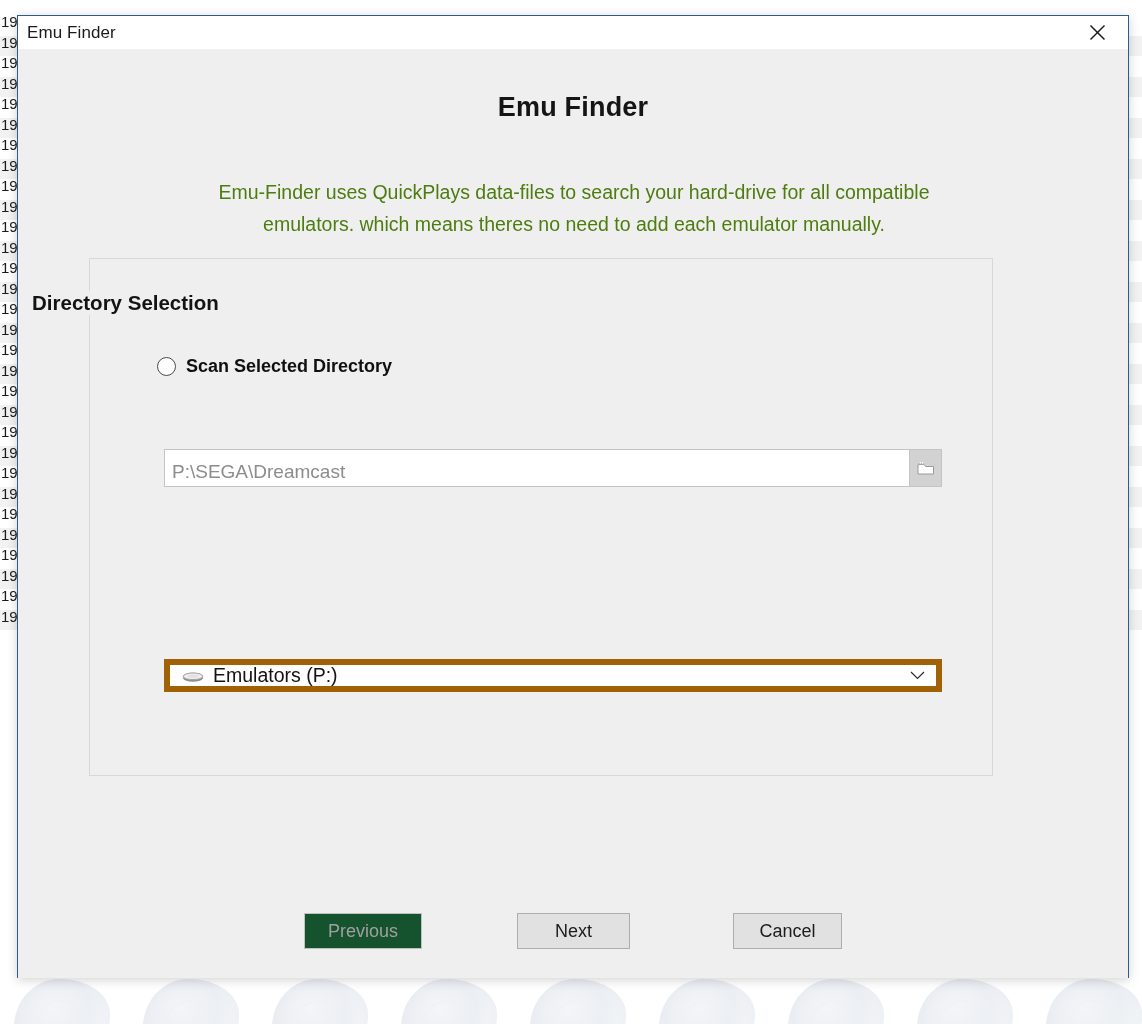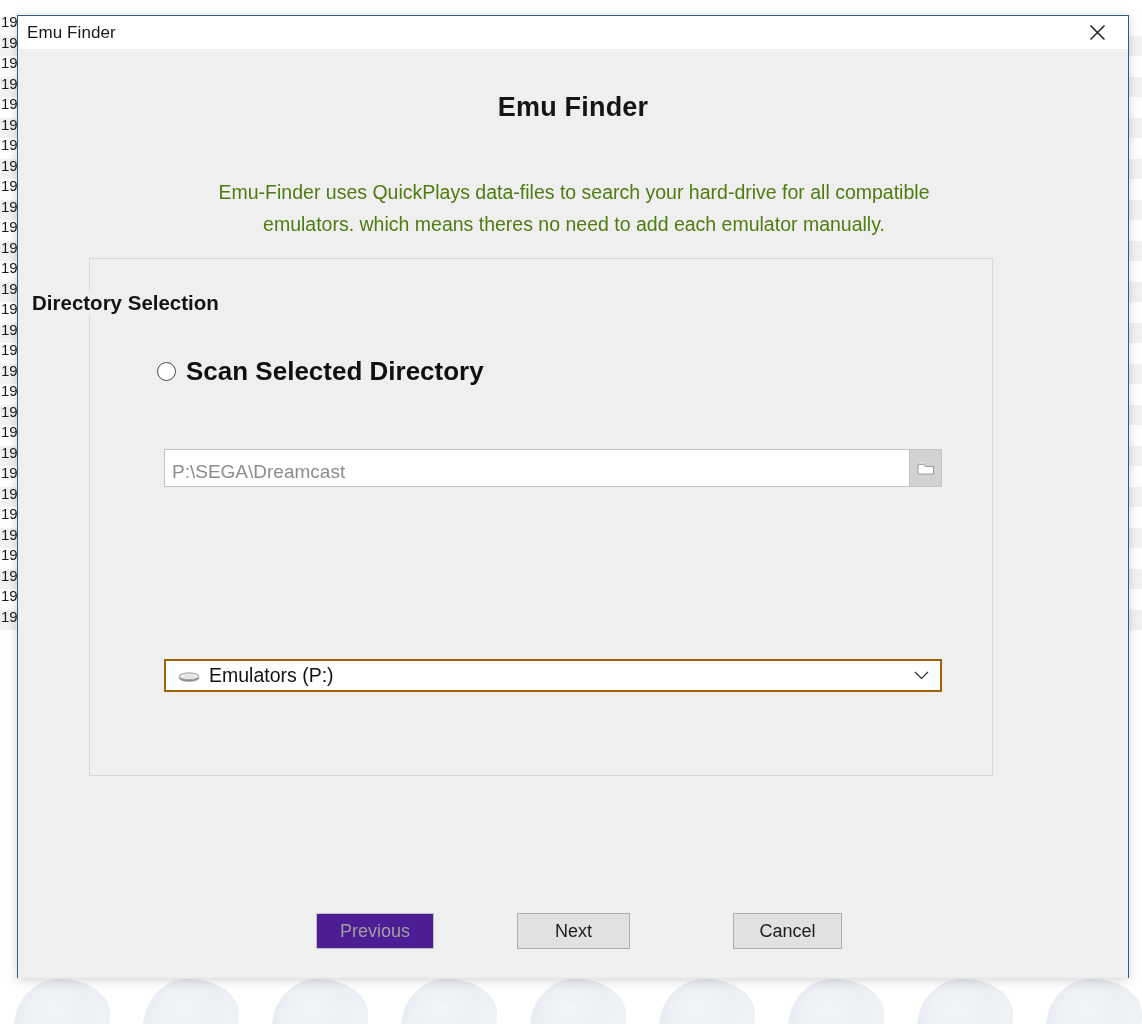--- a/index.html
+++ b/index.html
@@ -156,21 +156,21 @@
   }
   .radio-mark.checked::after {
     content: "";
     position: absolute; left: 50%; top: 50%;
     width: 9px; height: 9px;
     margin-left: -4.5px; margin-top: -4.5px;
     border-radius: 50%;
     background: #1b1b1b;
   }
   .radio-label {
-    font-size: 26px; font-weight: bold; color: #101010;
+    font-size: 18px; font-weight: bold; color: #101010;
     white-space: nowrap;
   }
 
   
   #dir-field {
     position: absolute;
     left: 146px; top: 400px;
     width: 778px; height: 38px;
     background: #ffffff;
     border: 1px solid #c4c4c4;
@@ -192,21 +192,21 @@
     display: flex; align-items: center; justify-content: center;
     cursor: pointer;
   }
 
   
   #drive-combo {
     position: absolute;
     left: 146px; top: 610px;
     width: 778px; height: 33px;
     background: #ffffff;
-    border: 2px solid #a16207;
+    border: 6px solid #a16207;
     display: flex; align-items: center;
     padding: 0 8px 0 12px;
     cursor: pointer;
   }
   #drive-icon { flex: 0 0 auto; margin-right: 9px; display: flex; }
   #drive-text {
     flex: 1 1 auto;
     font-size: 19.5px; color: #131313;
     white-space: nowrap;
   }
@@ -220,23 +220,22 @@
     border: 1px solid #adadad;
     font-family: "Liberation Sans", sans-serif;
     font-size: 18px;
     color: #1c1c1c;
     display: flex; align-items: center; justify-content: center;
     cursor: pointer;
   }
   .btn.disabled {
     color: #a0a0a0;
     border-color: #c2c2c2;
-    background: #4c1d95;
+    background: #14532d;
     cursor: default;
-    margin-left: 12px;
   }
   #btn-previous { left: 286px; top: 864px; width: 118px; }
   #btn-next     { left: 499px; top: 864px; width: 113px; }
   #btn-cancel   { left: 715px; top: 864px; width: 109px; }
 </style>
 </head>
 <body>
 
 <div id="bg-app">
 

